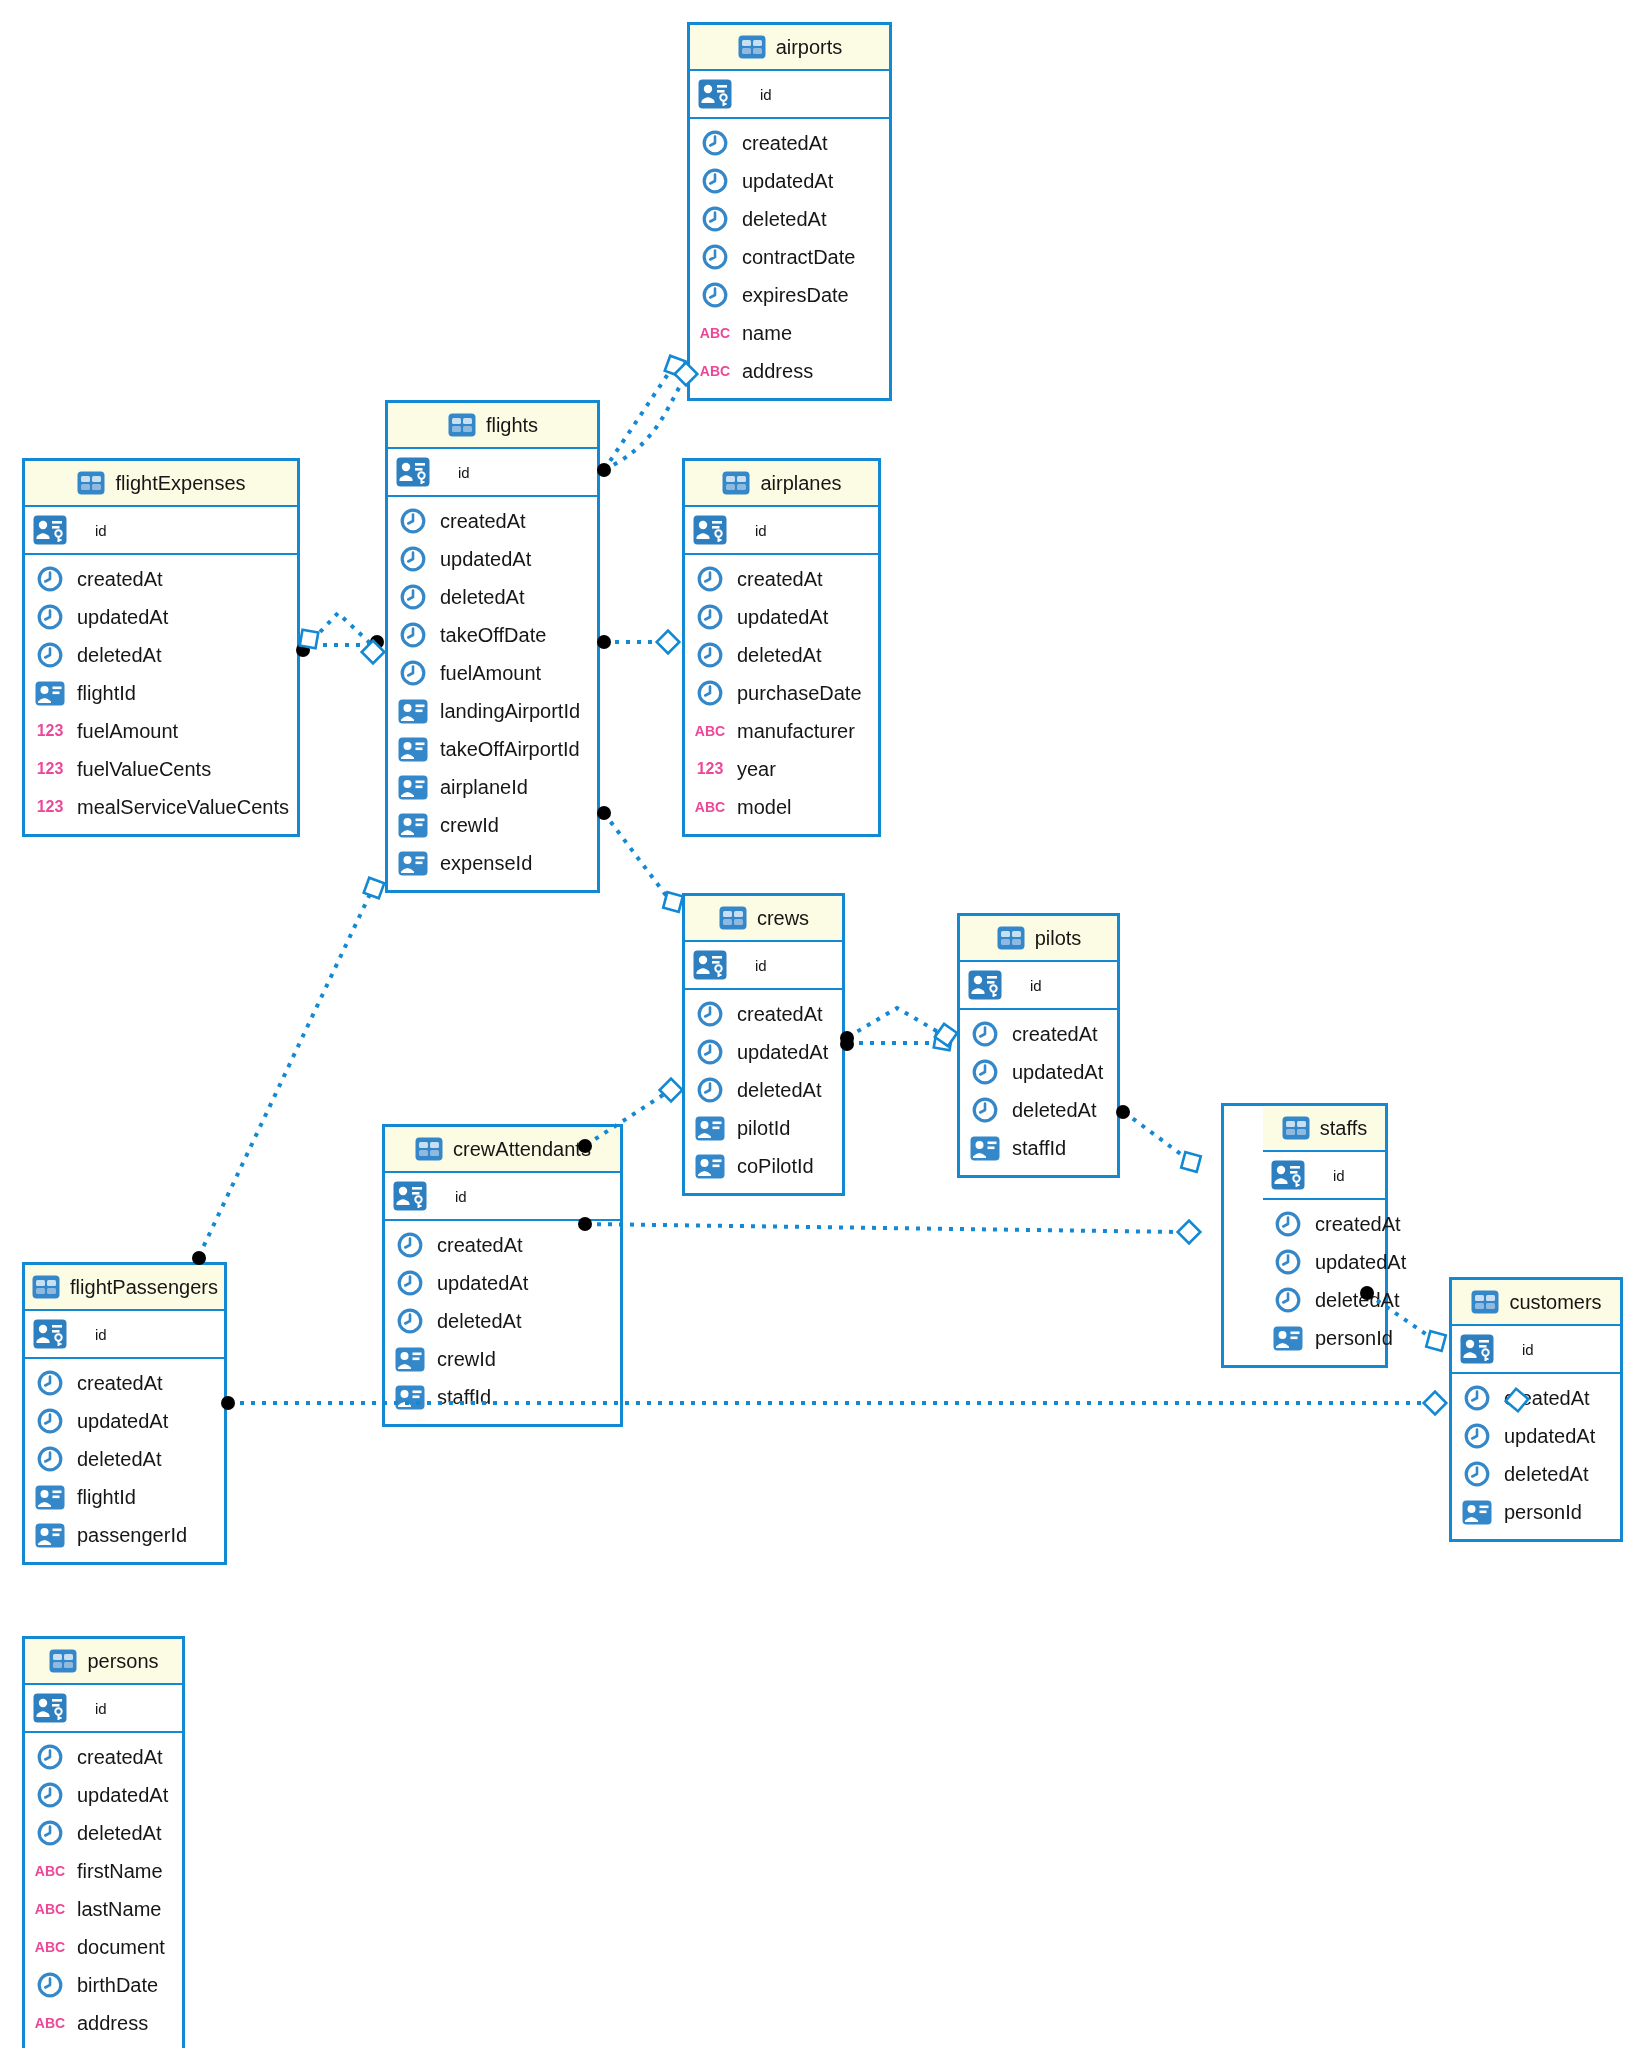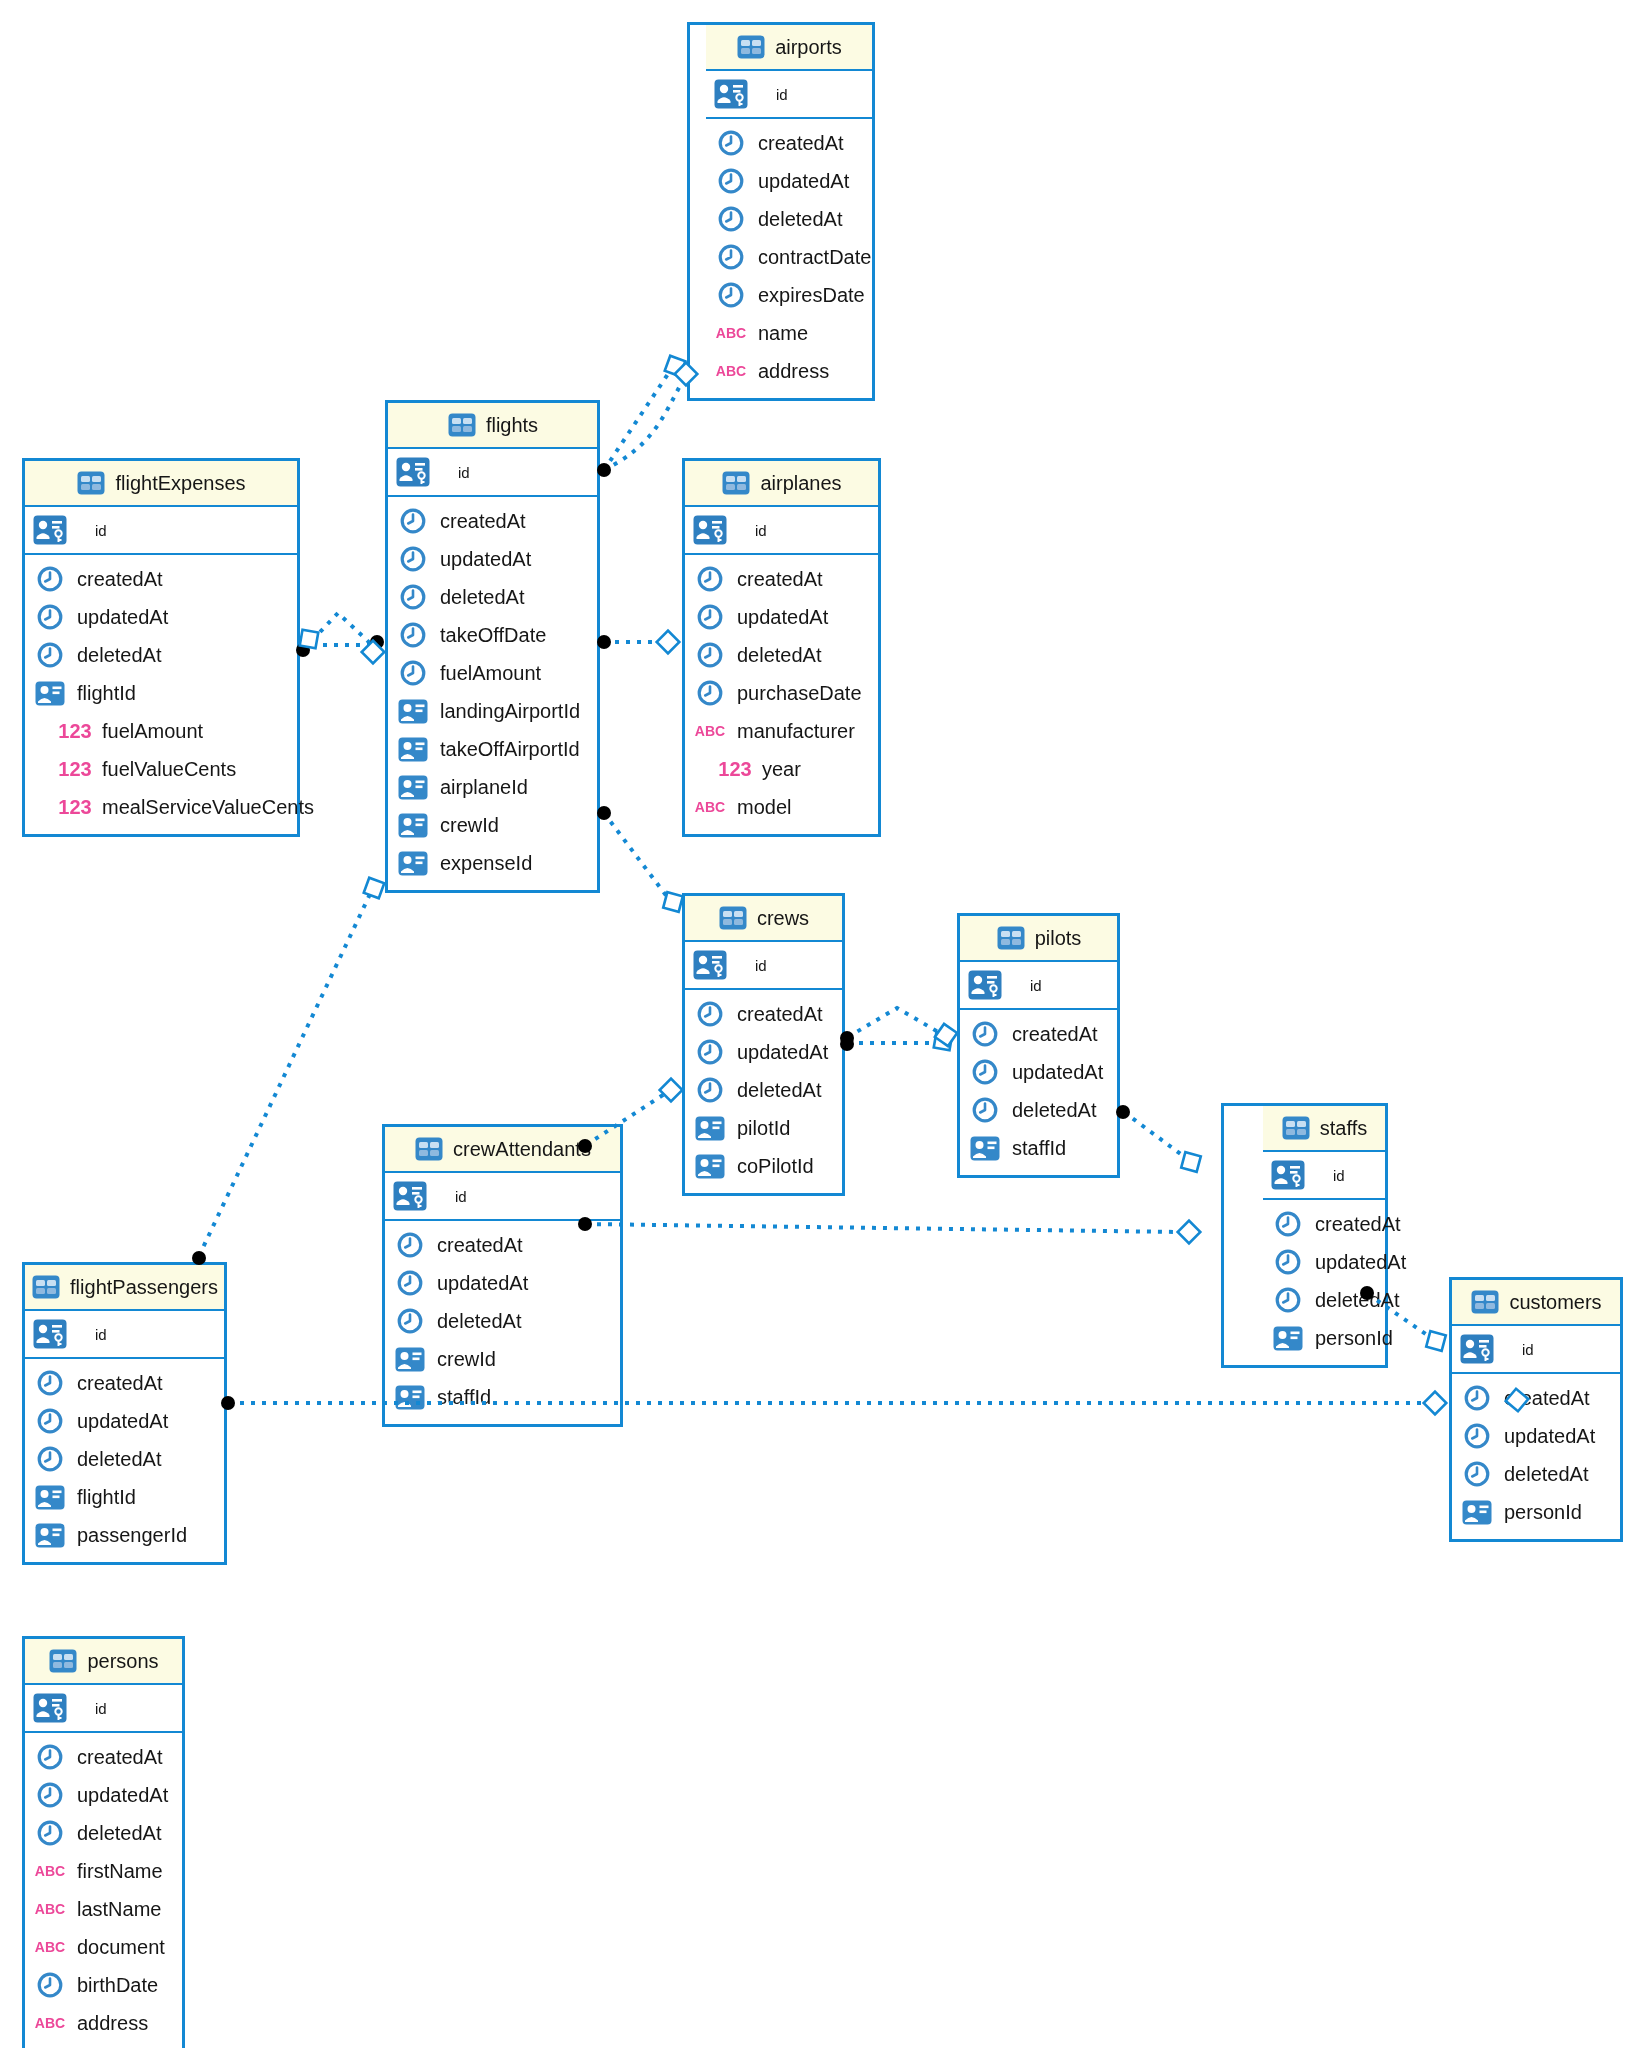--- a/index.html
+++ b/index.html
@@ -8,21 +8,21 @@
   .etable{position:absolute;background:#ffffff;border:3px solid #1388D3;box-sizing:border-box;z-index:1;}
   .hdr{height:44px;background:#FCFBE3;border-bottom:2px solid #1388D3;display:flex;align-items:center;
        justify-content:center;gap:9px;font-size:20px;}
   .pkrow{height:46px;border-bottom:2px solid #1388D3;display:flex;align-items:center;gap:28px;
          padding:0 8px;font-weight:normal;font-size:15px;background:#fff;}
   .fields{padding:5px 0 8px 0;}
   .frow{height:38px;display:flex;align-items:center;gap:10px;padding:0 8px;font-size:20px;}
   .ibox{width:34px;min-width:34px;display:flex;align-items:center;justify-content:center;}
   .hdr .ibox{width:30px;min-width:30px;}
   .t-str,.t-num{font-weight:bold;color:#ec4899;font-size:14px;letter-spacing:0px;}
-  .t-num{font-size:20px;margin-left:25px;}
+  .t-num{font-size:16px;}
   svg.icon{display:block;}
   #wires{position:absolute;left:0;top:0;z-index:2;pointer-events:none;}
   #wires .wire{pointer-events:visibleStroke;}
   #defs{position:absolute;width:0;height:0;overflow:hidden;}
 </style>
 </head>
 <body>
 
 <svg id="defs" aria-hidden="true">
   <defs>
@@ -52,21 +52,21 @@
     </symbol>
     <symbol id="i-clock" viewBox="0 0 26 26">
       <circle cx="13" cy="13" r="10.8" fill="none" stroke="#3488C9" stroke-width="3.2"></circle>
       <path d="M13 6.5 L13 13 L8.2 15.5" fill="none" stroke="#3488C9" stroke-width="2.6" stroke-linecap="round" stroke-linejoin="round"></path>
     </symbol>
   </defs>
 </svg>
 
 <div id="canvas">
 
-  <div class="etable" style="left:687px;top:22px;width:188px;padding-left:16px;">
+  <div class="etable" style="left:687px;top:22px;width:205px;">
     <div class="hdr">
       <span class="ibox">
           <svg class="icon" width="28" height="24">
             <use href="#i-table"></use>
           </svg>
         </span>
       <span>airports</span>
     </div>
     <div class="pkrow">
       <span class="ibox">

